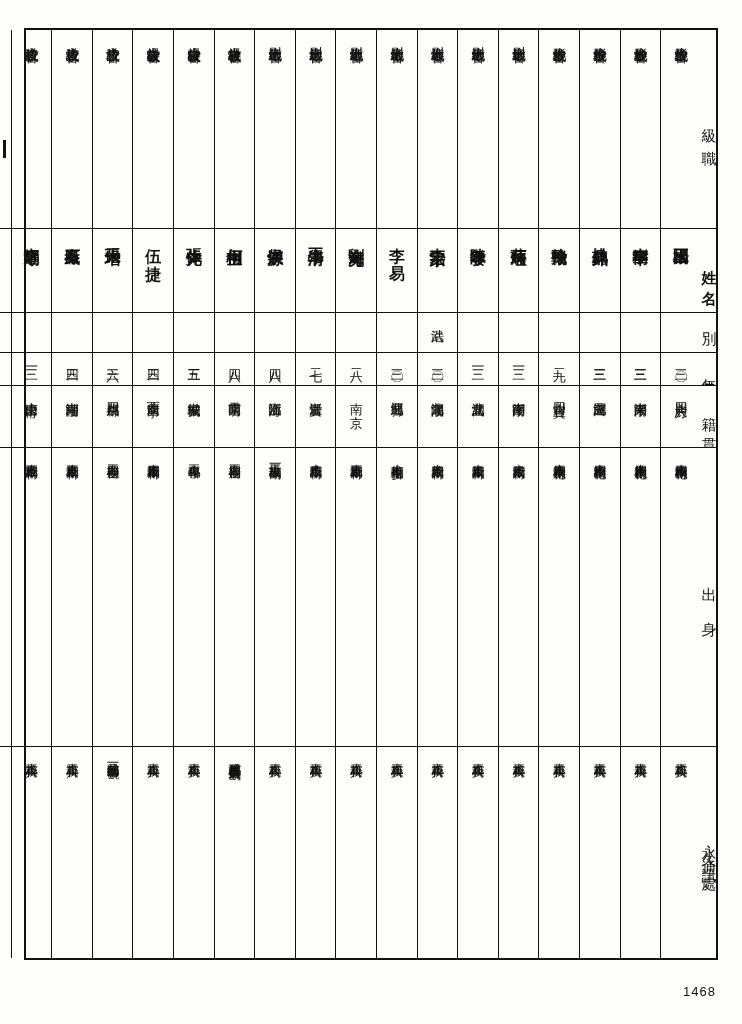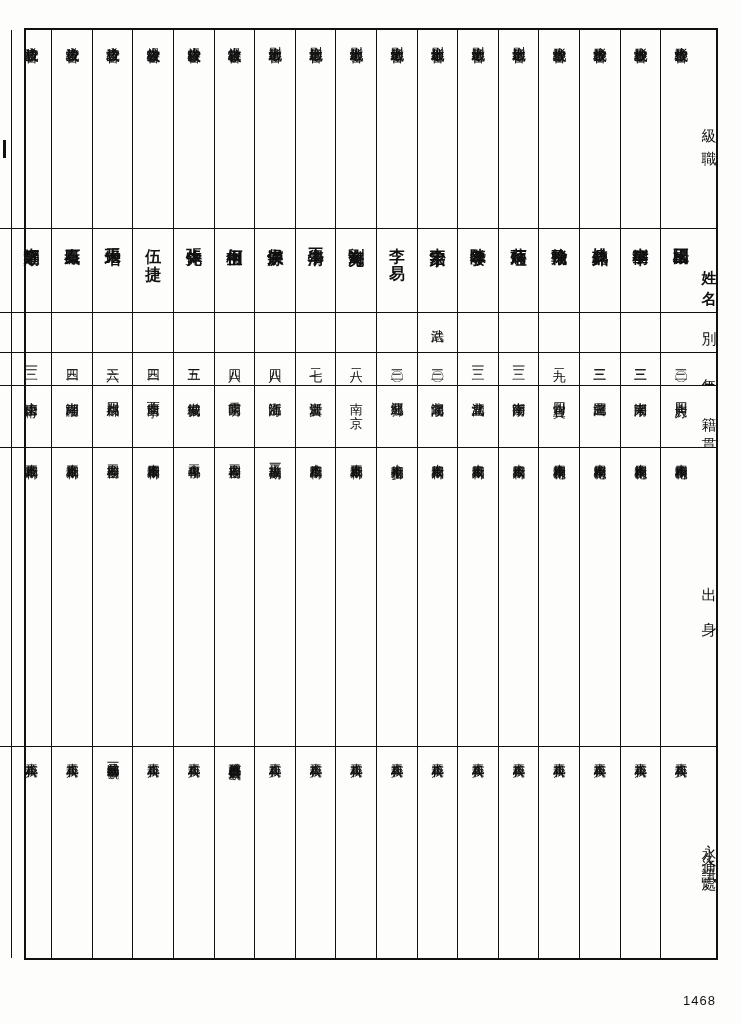--- a/index.html
+++ b/index.html
@@ -102,21 +102,21 @@
   .hdr-col .cell .v { margin-top: 0; font-size: 15px; letter-spacing: 3px; }
 
   
   .hdr-col .r-origin .v { letter-spacing: 10px; }
   .hdr-col .r-addr .v { letter-spacing: 8px; }
 
   
   #page-number {
     position: absolute;
     right: 26px;
-    bottom: 16px;
+    bottom: 25px;
     font-size: 13px;
     font-family: "Liberation Sans", sans-serif;
     color: #111;
     letter-spacing: 1px;
   }
 
   
   .tick {
     position: absolute;
     left: 3px;

